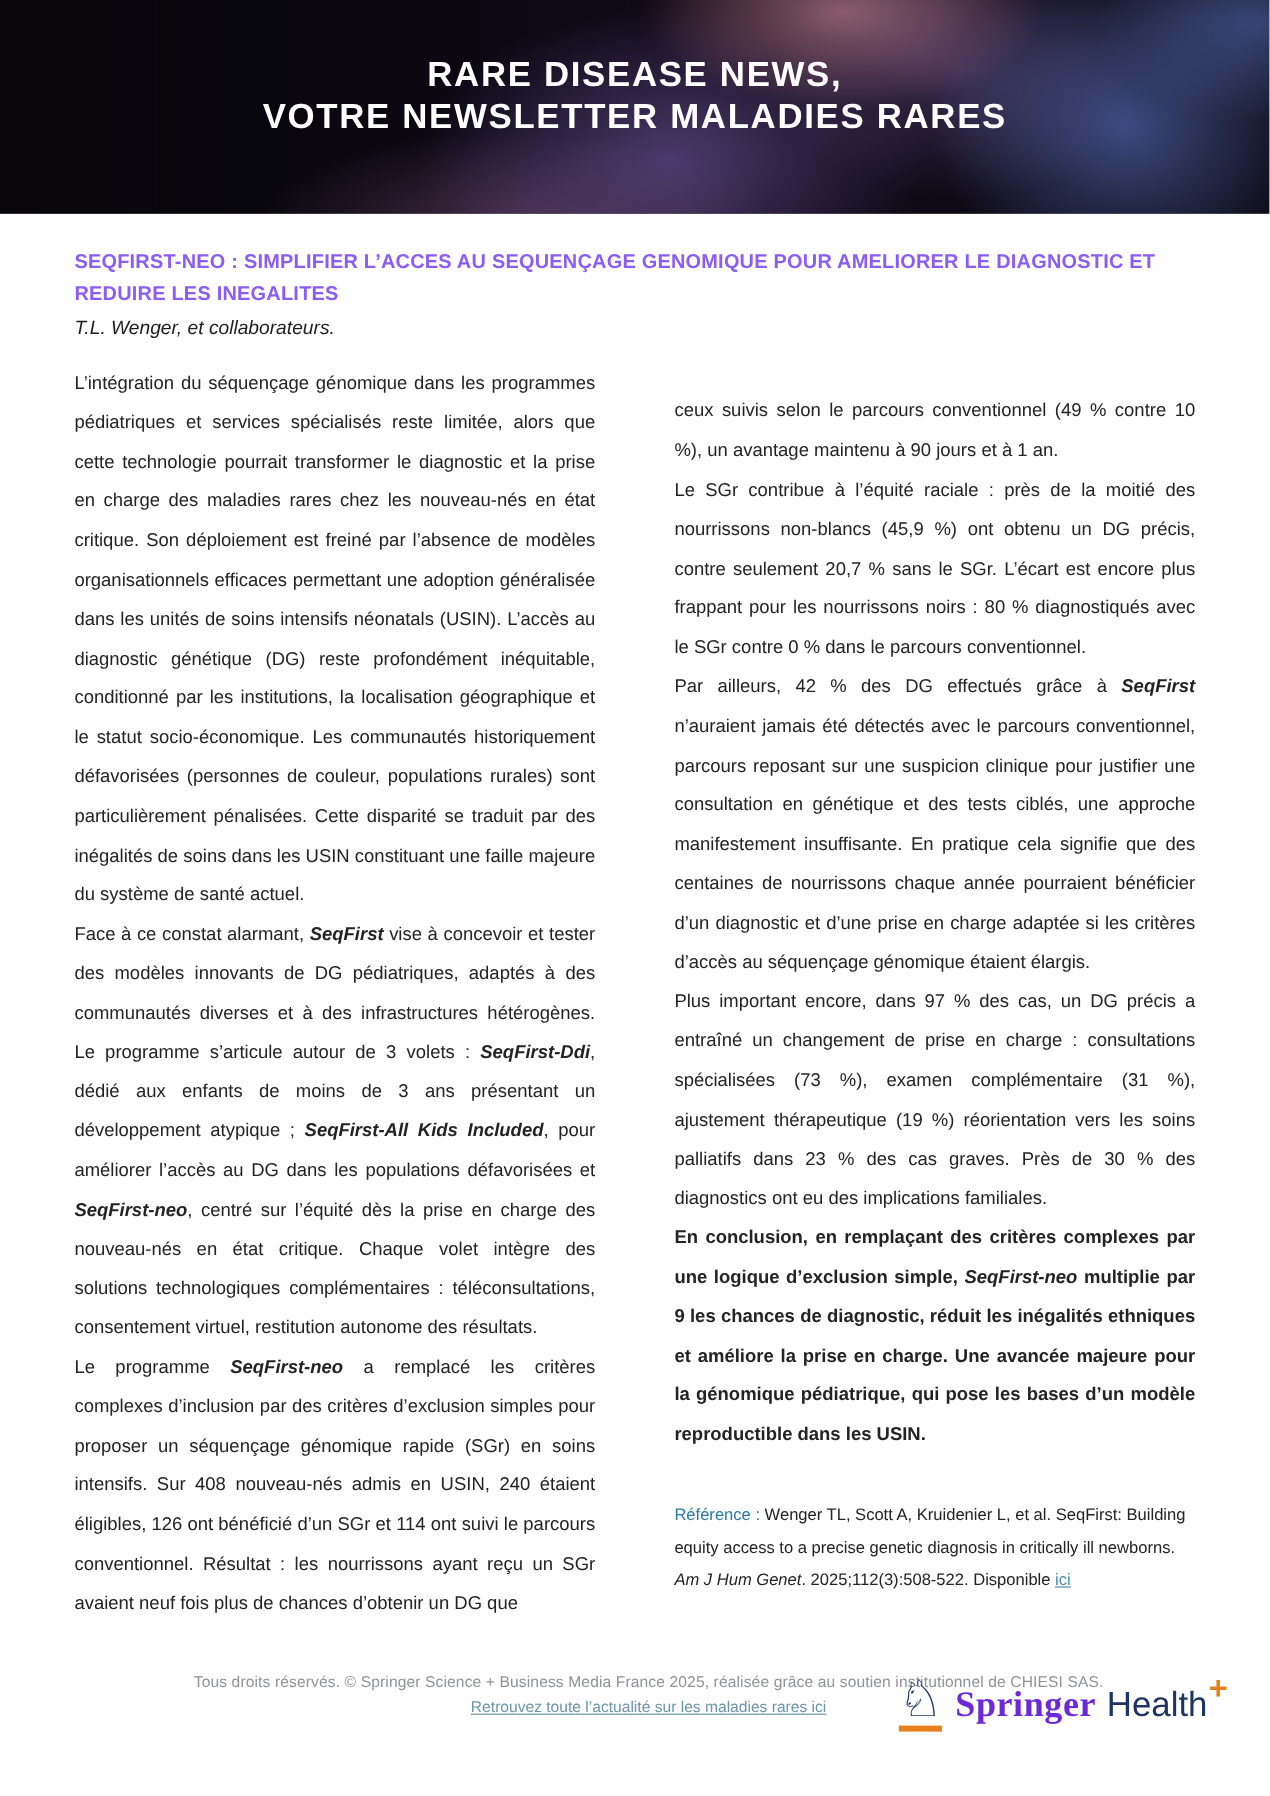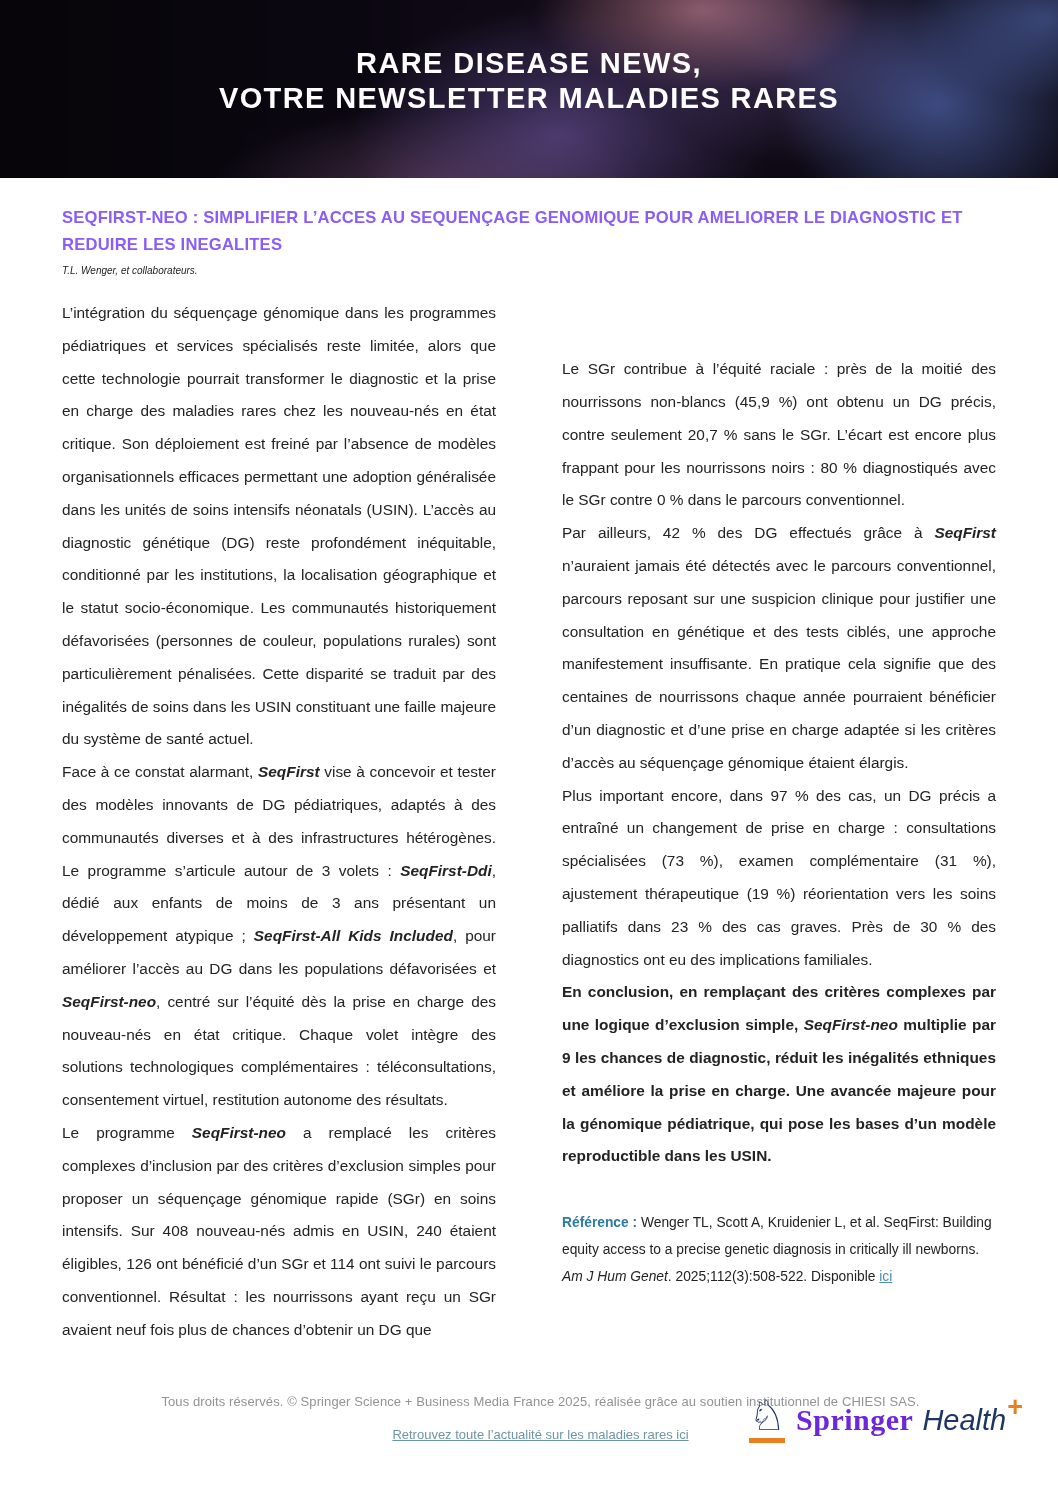--- a/index.html
+++ b/index.html
@@ -28,54 +28,54 @@
     color:#ffffff; font-weight:bold; font-size:29px; line-height:35px;
     letter-spacing:1.4px;
   }
   .hero-title span{ display:block; }
   
   .content{ padding:26px 62px 0 62px; color:#232323; }
   .headline{
     font-size:16.6px; font-weight:bold; color:#8b5cf6;
     line-height:27px; letter-spacing:.2px;
   }
-  .byline{ font-style:italic; font-size:10px; margin-top:7px; color:#1d1d1d; }
+  .byline{ font-style:italic; font-size:16px; margin-top:7px; color:#1d1d1d; }
   .columns{ display:flex; gap:66px; margin-top:21px;align-items:center; }
   .col{ width:434px; }
   .para{
     font-size:15.4px; line-height:32.8px; text-align:justify;
     color:#232323; margin:0;
   }
   .b{ font-weight:bold; }
   .i{ font-style:italic; }
   .reference{
     margin-top:36px; font-size:13.8px; line-height:27px; text-align:left;
     color:#232323;
   }
-  .ref-label{ color:#2d7ba3; font-weight:bold; }
+  .ref-label{ color:#2d7ba3; font-weight:normal; }
   .ici-link{ color:#4a8fad; text-decoration:underline; cursor:pointer; }
   
   .footer{ position:absolute; left:0; right:0; top:1394px; text-align:center;padding-left:23px; }
   .copyright{ font-size:13px; color:#909295; letter-spacing:.1px; }
   .footer-link{
-    display:inline-block; margin-top:18px; font-size:13px; color:#6d95a5;
+    display:inline-block; margin-top:6px; font-size:13px; color:#6d95a5;
     text-decoration:underline; cursor:pointer;
   }
   .logo{
     position:absolute; right:36px; top:2px;
     display:flex; align-items:baseline; white-space:nowrap;
   }
   .horse-wrap{ display:inline-flex; flex-direction:column; align-items:center; margin-right:10px; }
   .horse{ font-size:42px; line-height:40px; color:#1e3563; }
   .horse-bar{ width:36px; height:5px; background:#e8801f; margin-top:2px; }
   .logo-springer{
     font-family:"Liberation Serif", serif; font-weight:bold; font-size:30px;
     color:#6d28d9; letter-spacing:.5px;
   }
-  .logo-health{ font-size:29px; color:#1e3563; margin-left:9px; font-weight:400;font-style:italic; }
+  .logo-health{ font-size:29px; color:#1e3563; margin-left:9px; font-weight:400; }
   .logo-plus{ color:#e8801f; font-size:27px; font-weight:bold; position:relative; top:-14px; left:1px; }
 </style>
 </head>
 <body>
 
 <div class="page">
 
   <header class="hero">
     <div class="hero-art"></div>
     <h1 class="hero-title">
@@ -88,20 +88,21 @@
     <h2 class="headline">SEQFIRST-NEO : SIMPLIFIER L’ACCES AU SEQUENÇAGE GENOMIQUE POUR AMELIORER LE DIAGNOSTIC ET REDUIRE LES INEGALITES</h2>
     <div class="byline">T.L. Wenger, et collaborateurs.</div>
 
     <div class="columns">
       <div class="col" id="col-left">
           <p class="para"><span>L’intégration du séquençage génomique dans les programmes pédiatriques et services spécialisés reste limitée, alors que cette technologie pourrait transformer le diagnostic et la prise en charge des maladies rares chez les nouveau-nés en état critique. Son déploiement est freiné par l’absence de modèles organisationnels efficaces permettant une adoption généralisée dans les unités de soins intensifs néonatals (USIN). L’accès au diagnostic génétique (DG) reste profondément inéquitable, conditionné par les institutions, la localisation géographique et le statut socio-économique. Les communautés historiquement défavorisées (personnes de couleur, populations rurales) sont particulièrement pénalisées. Cette disparité se traduit par des inégalités de soins dans les USIN constituant une faille majeure du système de santé actuel.</span></p>
           <p class="para"><span>Face à ce constat alarmant, </span><span class="b i">SeqFirst</span><span> vise à concevoir et tester des modèles innovants de DG pédiatriques, adaptés à des communautés diverses et à des infrastructures hétérogènes. Le programme s’articule autour de 3 volets : </span><span class="b i">SeqFirst-Ddi</span><span>, dédié aux enfants de moins de 3 ans présentant un développement atypique ; </span><span class="b i">SeqFirst-All Kids Included</span><span>, pour améliorer l’accès au DG dans les populations défavorisées et </span><span class="b i">SeqFirst-neo</span><span>, centré sur l’équité dès la prise en charge des nouveau-nés en état critique. Chaque volet intègre des solutions technologiques complémentaires : téléconsultations, consentement virtuel, restitution autonome des résultats.</span></p>
           <p class="para"><span>Le programme </span><span class="b i">SeqFirst-neo</span><span> a remplacé les critères complexes d’inclusion par des critères d’exclusion simples pour proposer un séquençage génomique rapide (SGr) en soins intensifs. Sur 408 nouveau-nés admis en USIN, 240 étaient éligibles, 126 ont bénéficié d’un SGr et 114 ont suivi le parcours conventionnel. Résultat : les nourrissons ayant reçu un SGr avaient neuf fois plus de chances d’obtenir un DG que</span></p>
         </div>
       <div class="col" id="col-right">
+        <p class="para"><span>ceux suivis selon le parcours conventionnel (49 % contre 10 %), un avantage maintenu à 90 jours et à 1 an.</span></p>
           <p class="para"><span>Le SGr contribue à l’équité raciale : près de la moitié des nourrissons non-blancs (45,9 %) ont obtenu un DG précis, contre seulement 20,7 % sans le SGr. L’écart est encore plus frappant pour les nourrissons noirs : 80 % diagnostiqués avec le SGr contre 0 % dans le parcours conventionnel.</span></p>
           <p class="para"><span>Par ailleurs, 42 % des DG effectués grâce à </span><span class="b i">SeqFirst</span><span> n’auraient jamais été détectés avec le parcours conventionnel, parcours reposant sur une suspicion clinique pour justifier une consultation en génétique et des tests ciblés, une approche manifestement insuffisante. En pratique cela signifie que des centaines de nourrissons chaque année pourraient bénéficier d’un diagnostic et d’une prise en charge adaptée si les critères d’accès au séquençage génomique étaient élargis.</span></p>
           <p class="para"><span>Plus important encore, dans 97 % des cas, un DG précis a entraîné un changement de prise en charge : consultations spécialisées (73 %), examen complémentaire (31 %), ajustement thérapeutique (19 %) réorientation vers les soins palliatifs dans 23 % des cas graves. Près de 30 % des diagnostics ont eu des implications familiales.</span></p>
           <p class="para"><span class="b">En conclusion, en remplaçant des critères complexes par une logique d’exclusion simple, </span><span class="b i">SeqFirst-neo</span><span class="b"> multiplie par 9 les chances de diagnostic, réduit les inégalités ethniques et améliore la prise en charge. Une avancée majeure pour la génomique pédiatrique, qui pose les bases d’un modèle reproductible dans les USIN.</span></p>
           <p class="reference" id="reference-block">
           <span class="ref-label">Référence :</span><span><span> Wenger TL, Scott A, Kruidenier L, et al. SeqFirst: Building equity access to a precise genetic diagnosis in critically ill newborns. </span><span class="i">Am J Hum Genet</span><span>. 2025;112(3):508-522. Disponible </span><a href="#" class="ici-link">ici</a></span>
         </p>
       </div>
     </div>
   </main>

